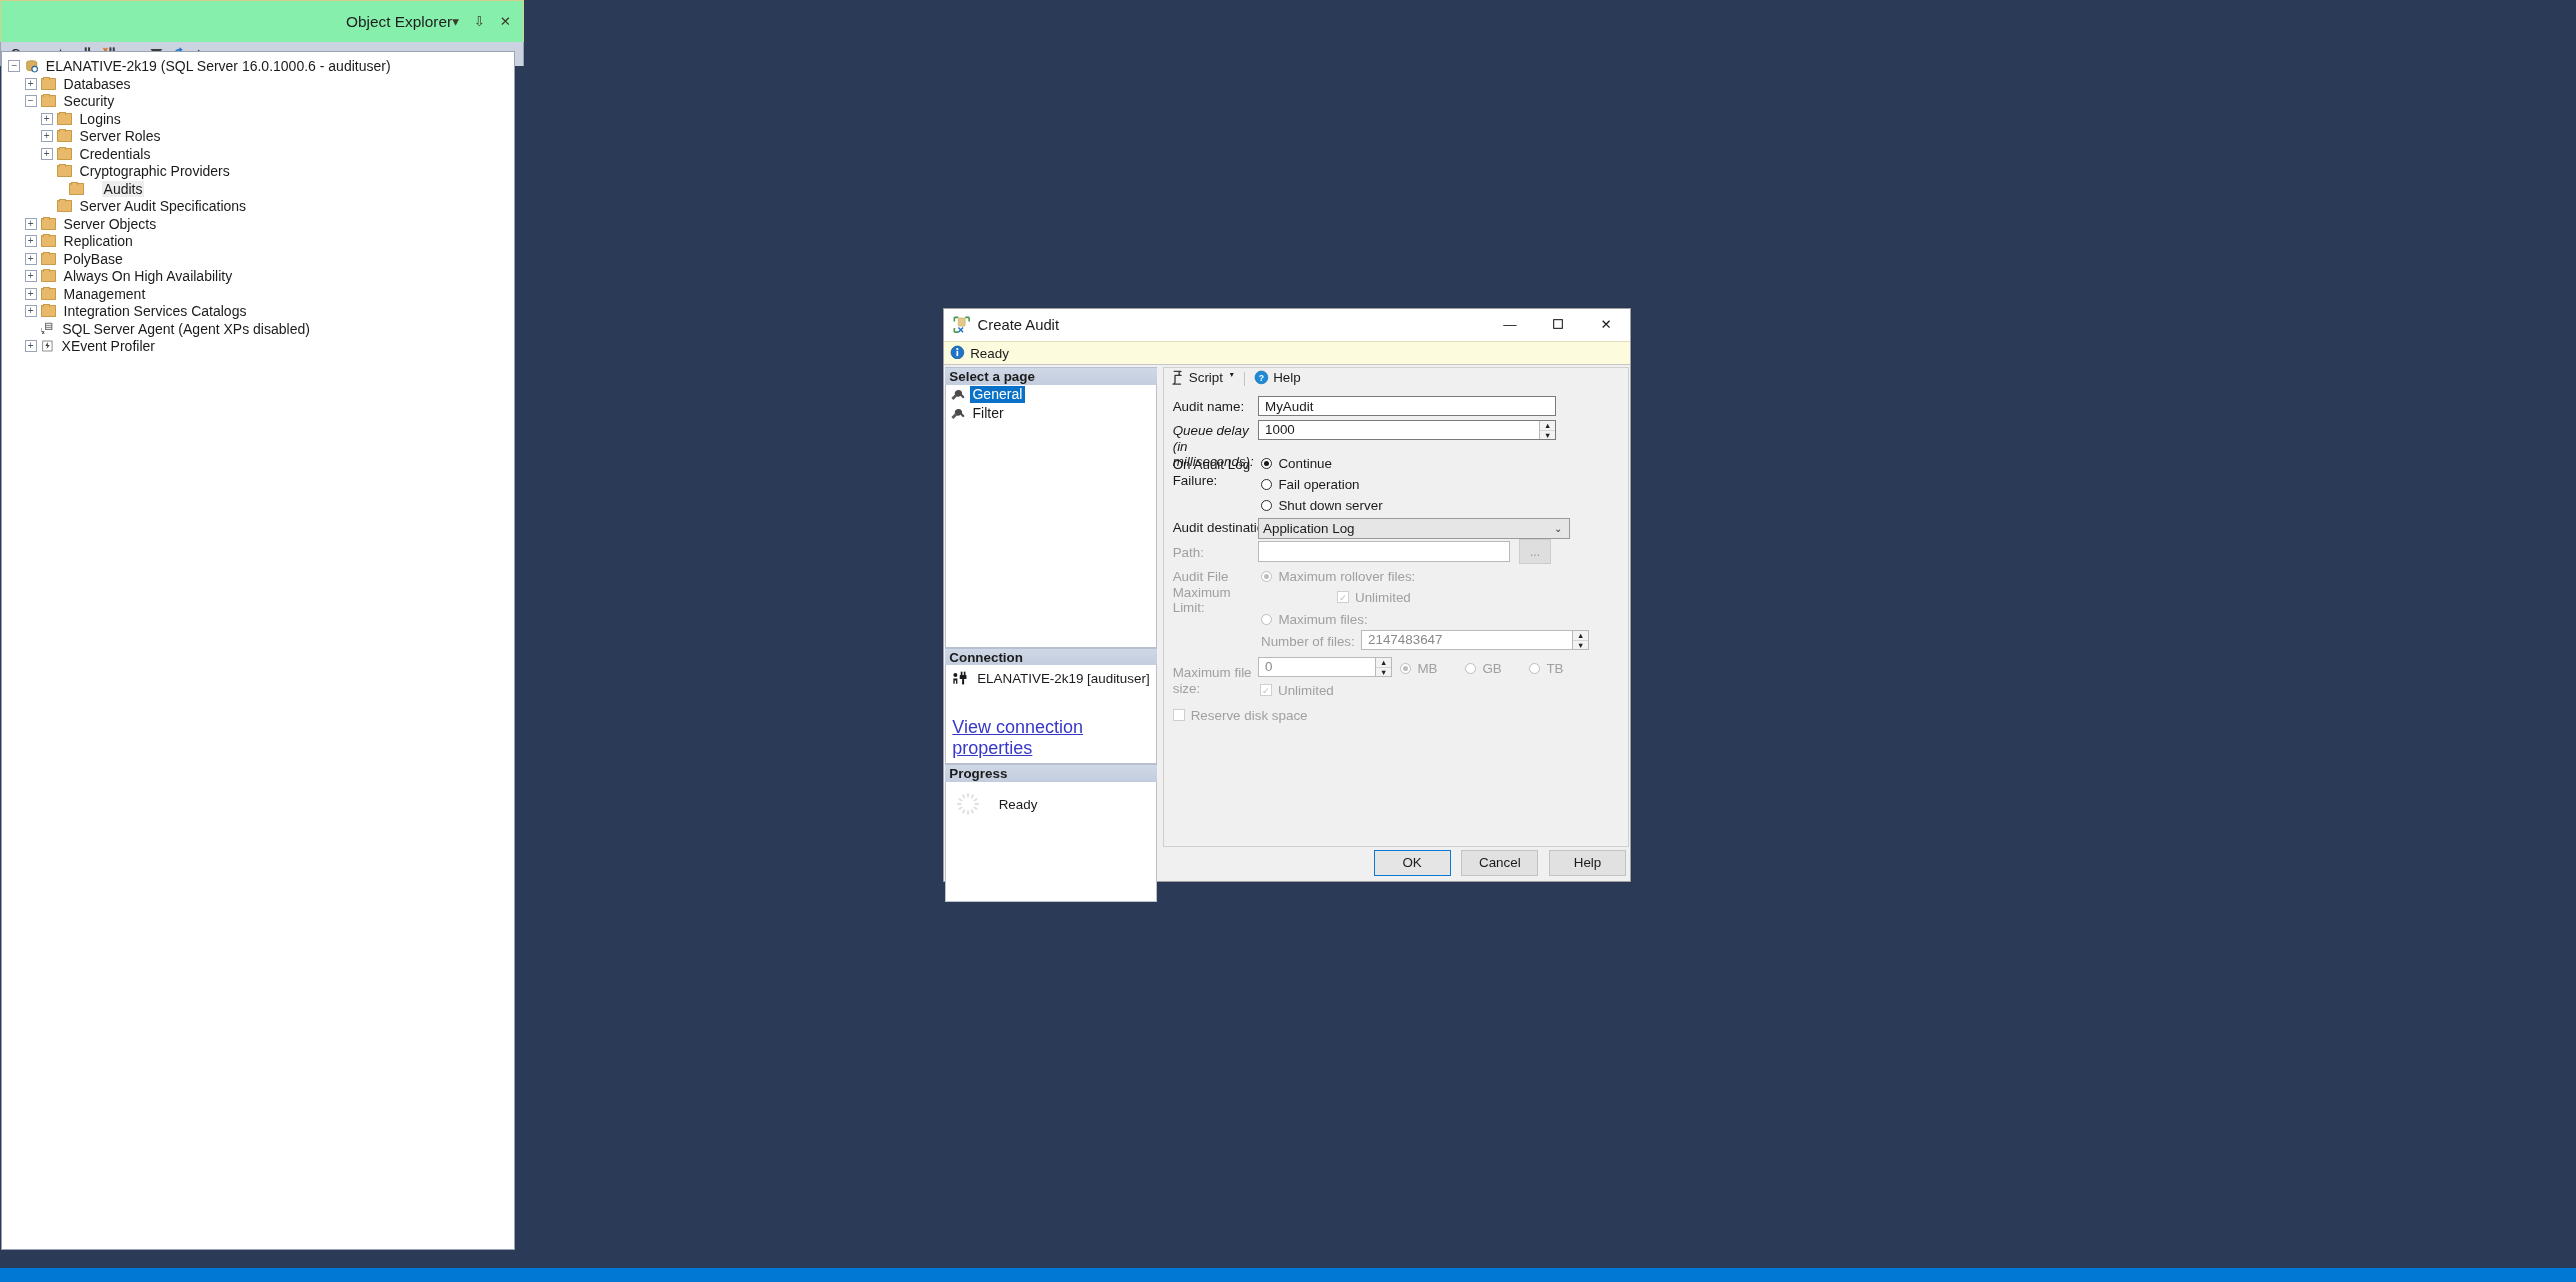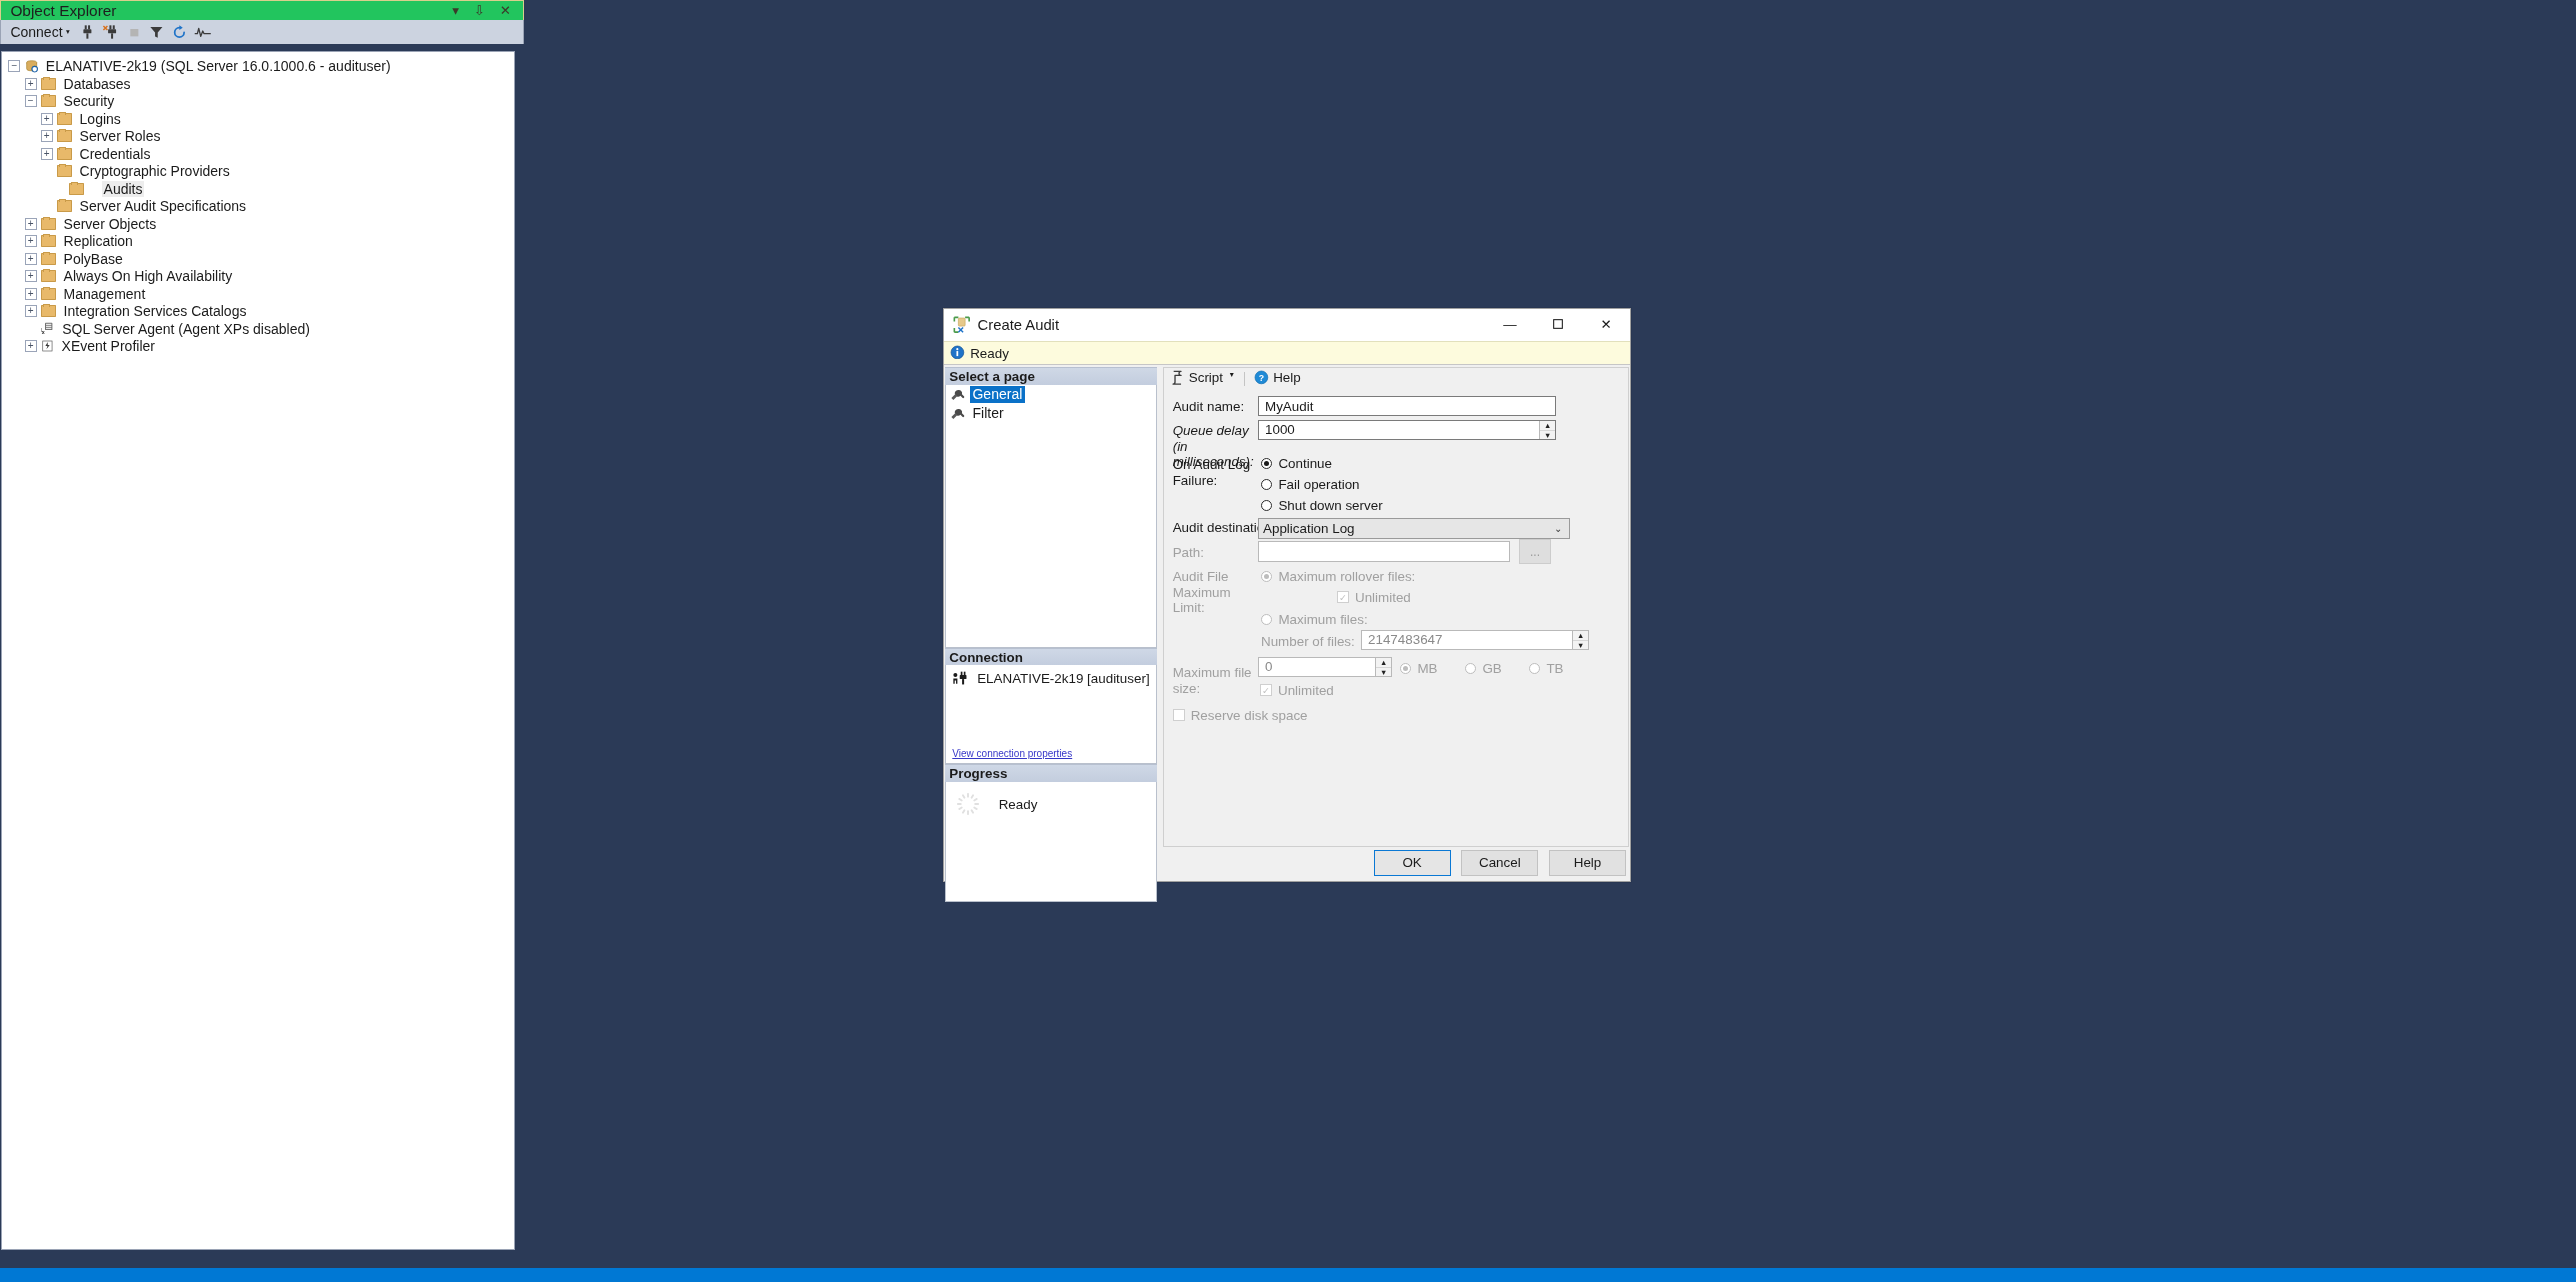--- a/index.html
+++ b/index.html
@@ -13,26 +13,27 @@
   }
 
   
   #object-explorer{
     position:absolute;left:0;top:0;width:524px;height:1262px;
     background:#2b3a57;
     box-sizing:border-box;
     padding:0 0 0 0;
   }
   .oe-title{
-    height:20px;background:#22c55e;
+    height:42px;background:#86efac;
     display:flex;align-items:center;
     padding:0 6.7px 0 9.4px;
     box-sizing:border-box;
     border:0.7px solid #d9cf8c;
     border-bottom:none;
+    text-align:right;
   }
   .oe-title-text{font-size:15.4px;color:#1e1e1e;line-height:1;flex:1;}
   .oe-title-btns{display:flex;align-items:center;gap:14.8px;padding-right:5.4px;}
   .oe-title-btns span{font-size:13.4px;color:#3b3b2a;line-height:1;display:inline-block;}
 
   .oe-toolbar{
     height:24px;background:#ccd3e0;
     display:flex;align-items:center;
     padding:0 0 0 5.4px;
     box-sizing:border-box;
@@ -113,21 +114,21 @@
     border-top:0.7px solid #b7c0d0;
   }
   .pane-box{background:#ffffff;border:0.7px solid #b9c0cc;border-top:none;box-sizing:border-box;}
   #pages-box{height:263px;}
   #connection-box{height:99px;position:relative;}
   #progress-box{height:120px;}
   .page-item{display:flex;align-items:center;height:19px;padding-left:4px;font-size:14px;color:#1b1b1b;}
   .page-item .ptxt{padding:0.7px 2.7px;}
   .page-item.sel .ptxt{background:#0a71c8;color:#ffffff;}
   .conn-row{display:flex;align-items:center;padding:5.4px 0 0 5.4px;font-size:13.4px;color:#1b1b1b;}
-  .conn-link{position:absolute;left:6px;bottom:4px;font-size:10px;color:#3737c8;text-decoration:underline;}
+  .conn-link{position:absolute;left:6px;bottom:4px;font-size:18px;color:#3737c8;text-decoration:underline;}
   .progress-row{display:flex;align-items:center;padding:10.7px 0 0 9.4px;}
   .spinner{width:24px;height:24px;margin-right:19px;}
   .progress-text{font-size:13.4px;color:#1b1b1b;}
 
   .right-pane{
     position:absolute;left:219px;top:1.3px;right:1.3px;bottom:34px;
     background:#f0f0f0;border:0.7px solid #cfcfcf;box-sizing:border-box;
   }
   .rp-toolbar{height:21.5px;display:flex;align-items:center;padding-left:5.4px;gap:4px;box-sizing:border-box;}
   .rp-toolbar .item{display:flex;align-items:flex-start;gap:4px;font-size:13.4px;color:#1b1b1b;padding:0 2px;}

